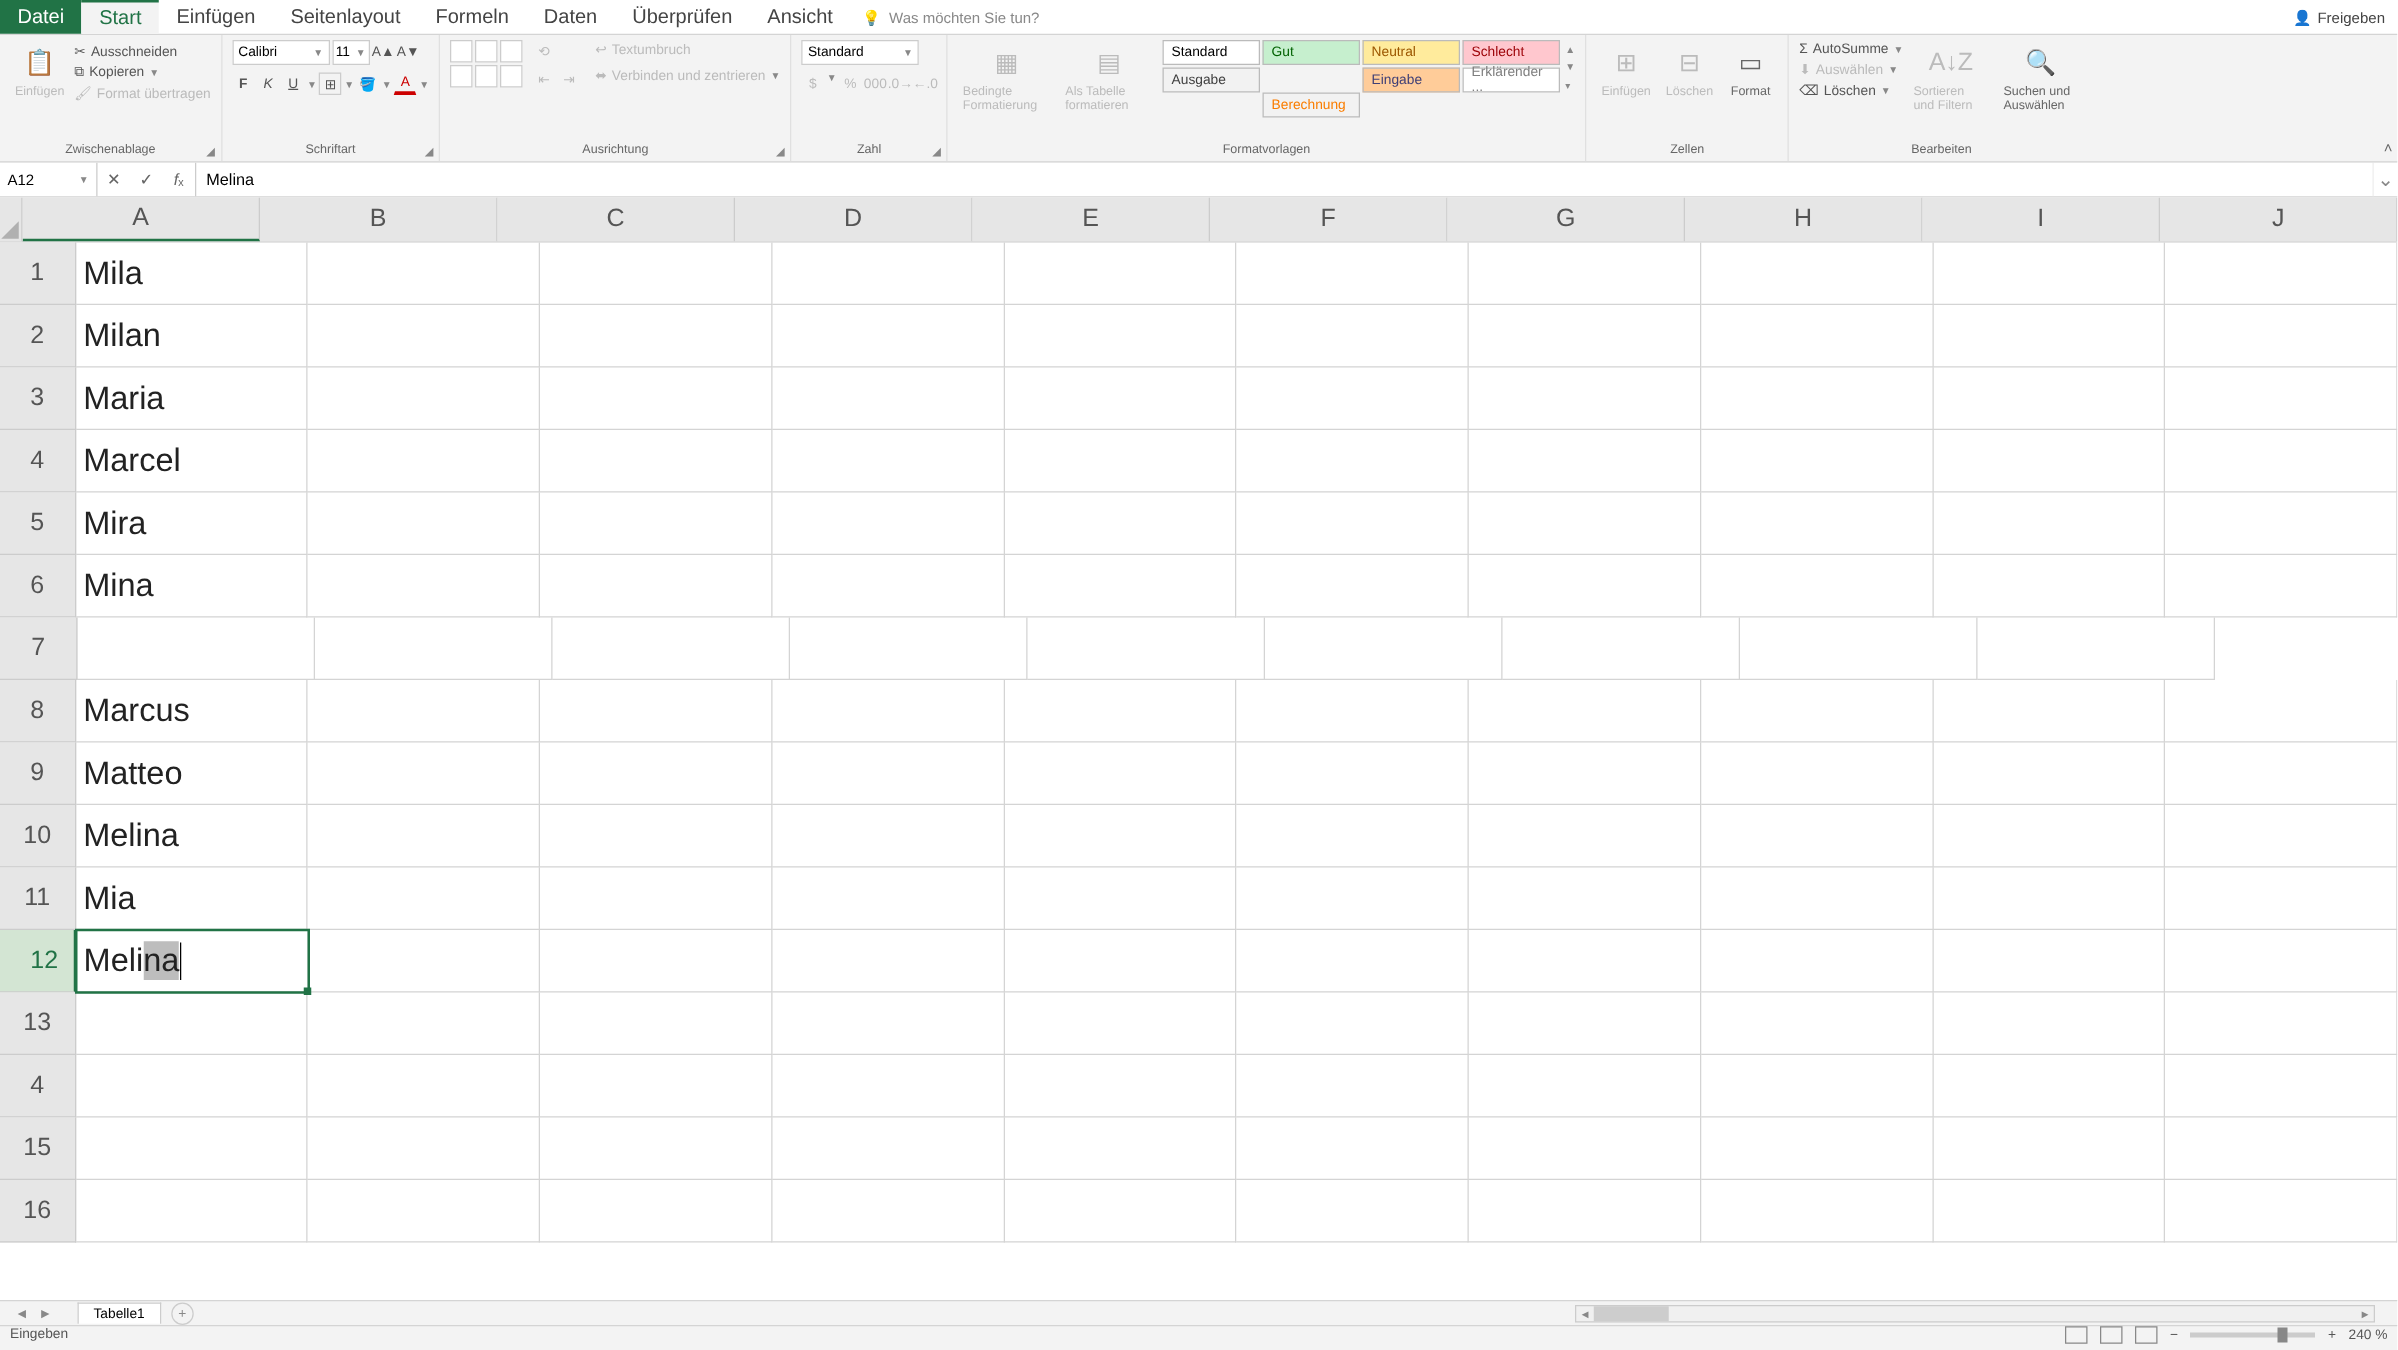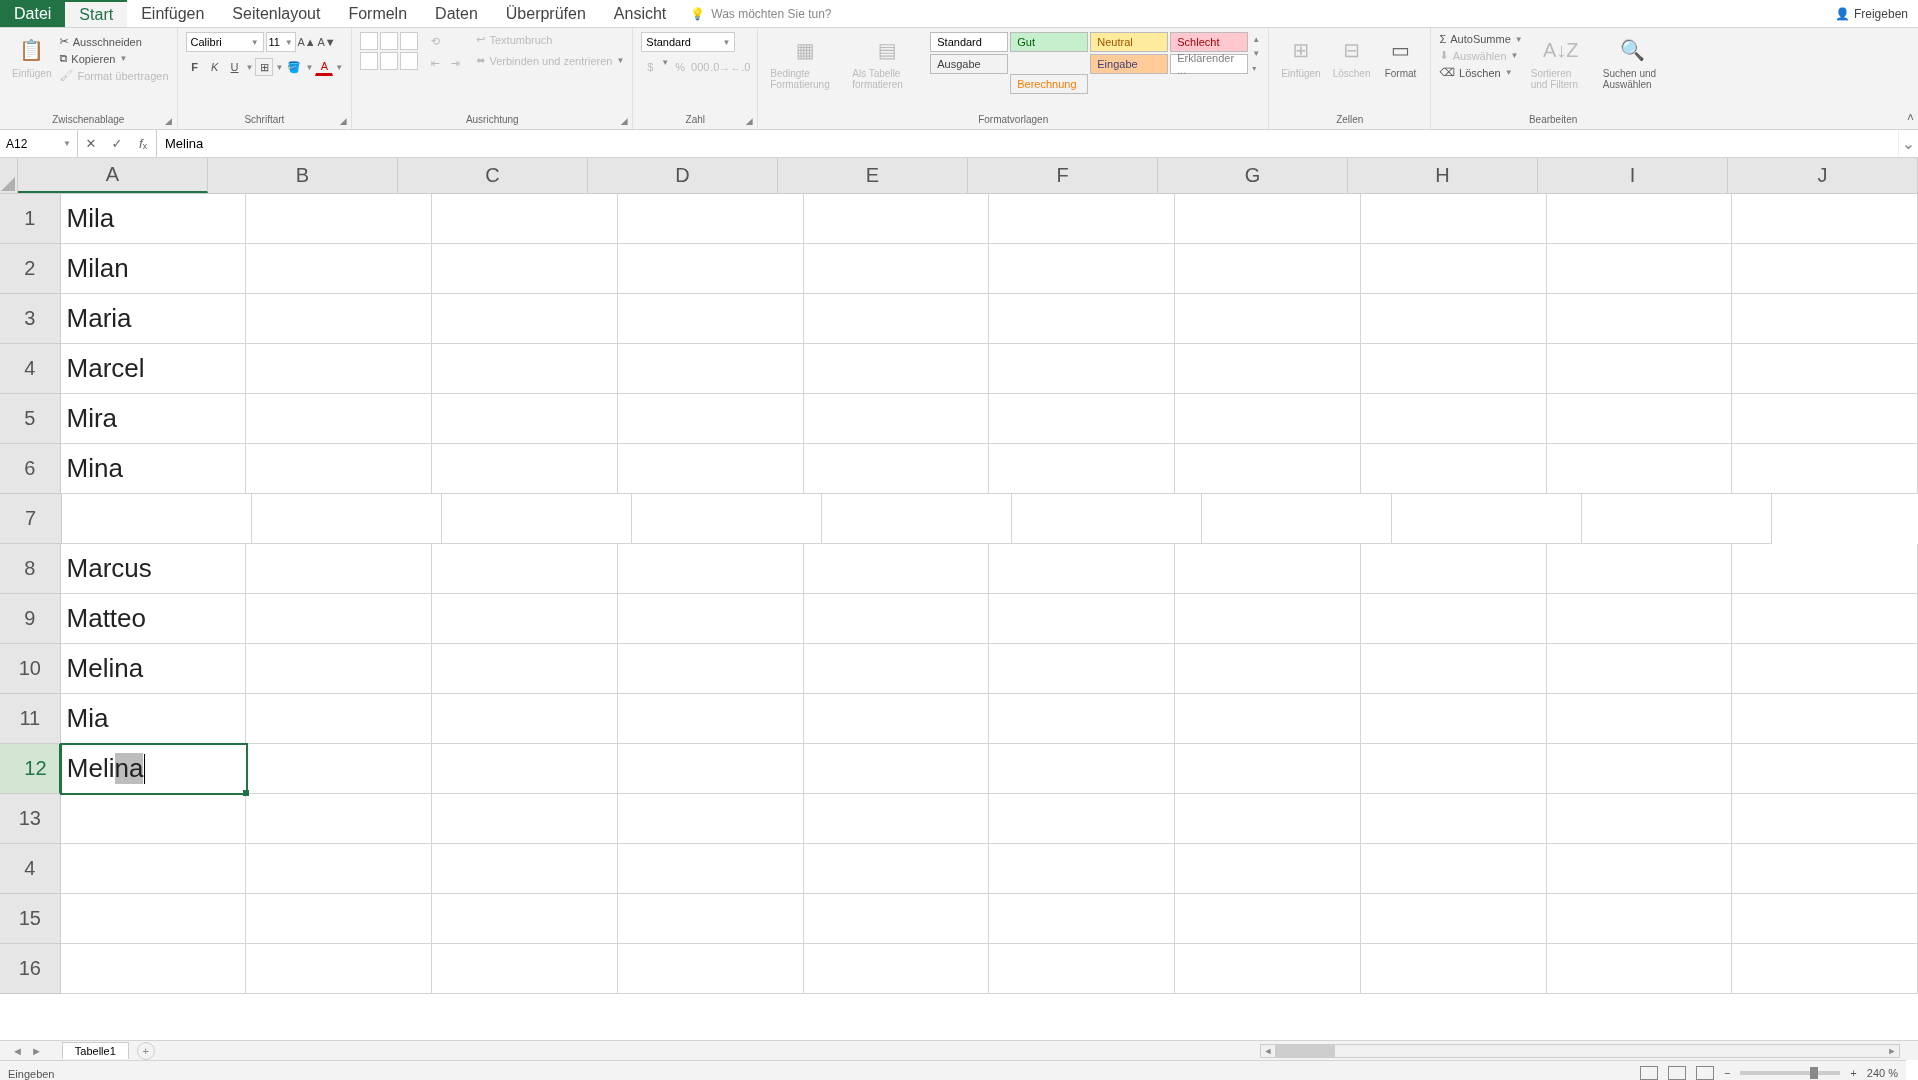--- a/index.html
+++ b/index.html
@@ -67,21 +67,21 @@
 
 .sheet-bar { position: absolute; bottom: 20px; left: 0; right: 0; height: 20px; background: #f3f3f3; border-top: 1px solid #d4d4d4; display: flex; align-items: center; font-size: 11px; }
 .sheet-nav { display: flex; gap: 8px; padding: 0 12px; color: #888; }
 .sheet-tab { background: #fff; border: 1px solid #ccc; border-bottom: none; padding: 2px 12px; margin-left: 8px; }
 .sheet-add { width: 18px; height: 18px; border: 1px solid #ccc; border-radius: 50%; display: flex; align-items: center; justify-content: center; margin-left: 8px; color: #888; }
 .hscroll { margin-left: auto; width: 640px; height: 14px; background: #f0f0f0; border: 1px solid #ccc; margin-right: 18px; display: flex; align-items: center; }
 .hscroll .thumb { width: 60px; height: 100%; background: #cdcdcd; }
 .hscroll .arrow { width: 14px; text-align: center; color: #888; font-size: 9px; }
 
 
-.status-bar { position: absolute; bottom: 0; left: 0; right: 12px; height: 20px; background: #f3f3f3; border-top: 1px solid #d4d4d4; display: flex; align-items: flex-end; font-size: 11px; color: #555; padding: 0 8px; }
+.status-bar { position: absolute; bottom: 0; left: 0; right: 0; height: 20px; background: #f3f3f3; border-top: 1px solid #d4d4d4; display: flex; align-items: flex-start; font-size: 11px; color: #555; padding: 0 8px; }
 .status-right { margin-left: auto; display: flex; align-items: center; gap: 10px; }
 .view-btn { width: 18px; height: 14px; border: 1px solid #888; }
 .zoom-slider { width: 100px; height: 4px; background: #ccc; position: relative; }
 .zoom-slider .knob { position: absolute; left: 70%; top: -4px; width: 8px; height: 12px; background: #888; }
 
 .dd { font-size: 8px; color: #888; }
 .disabled { color: #bbb !important; }
 </style>
 </head>
 <body>

